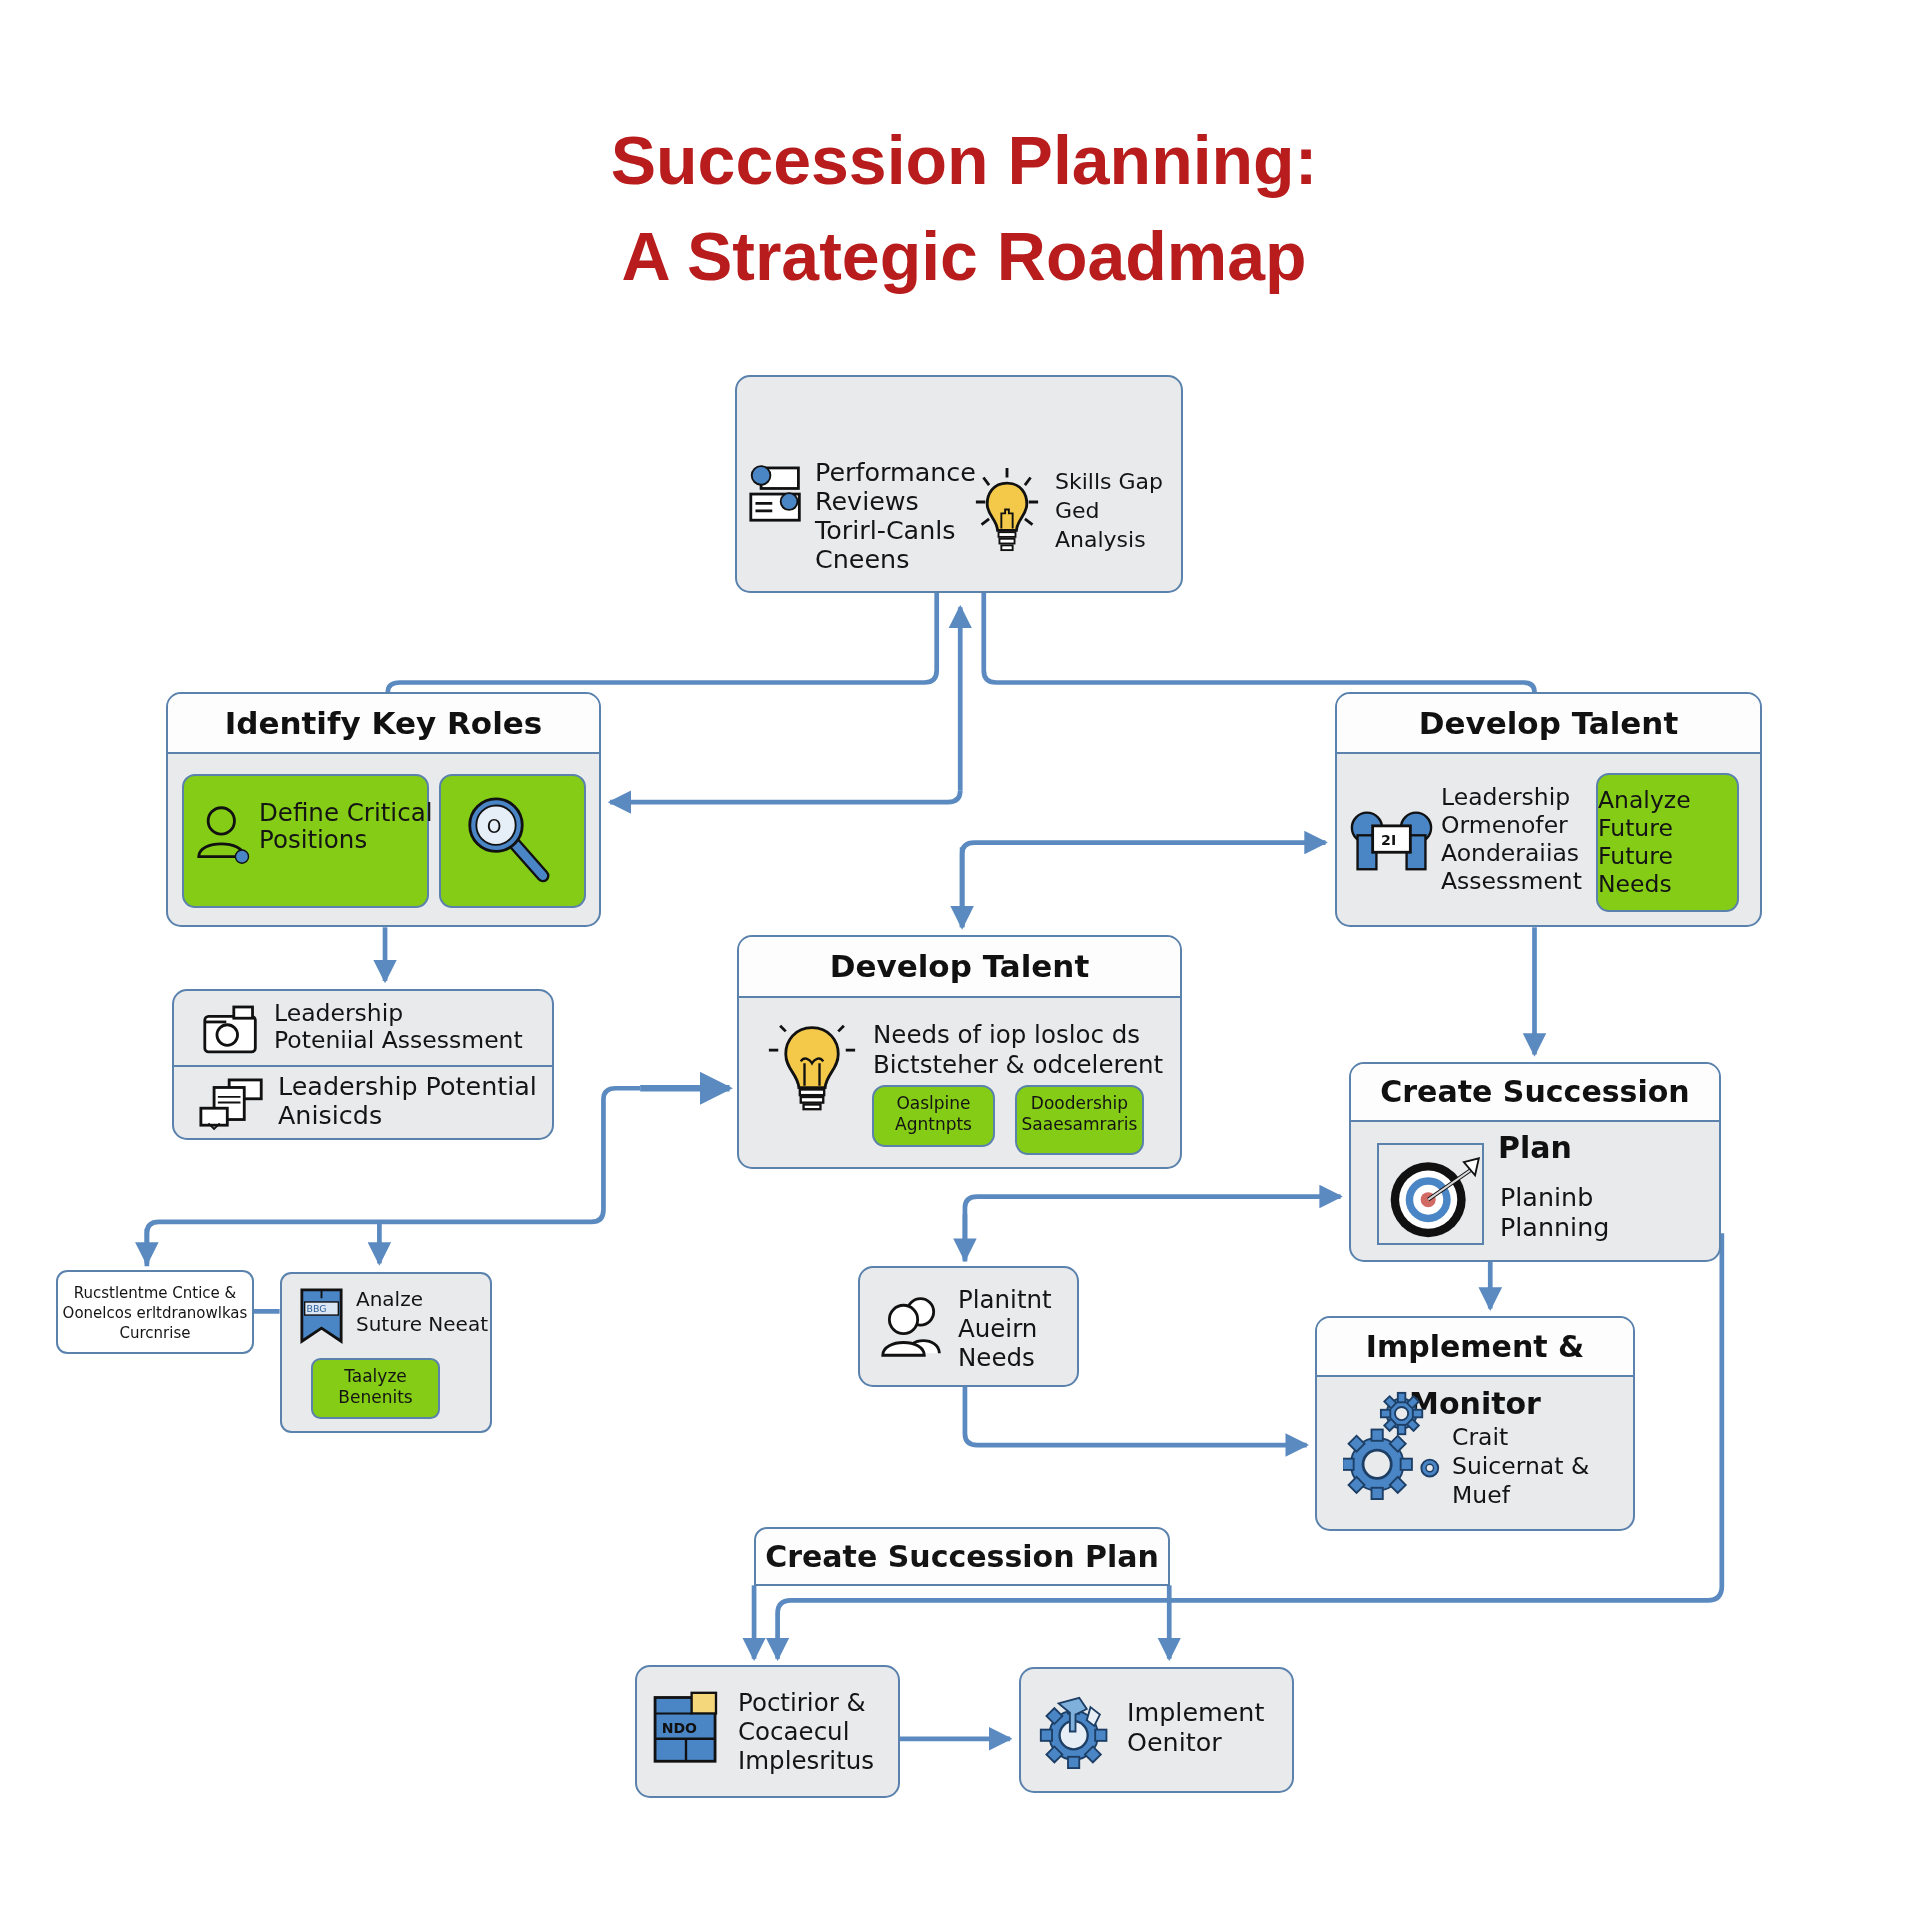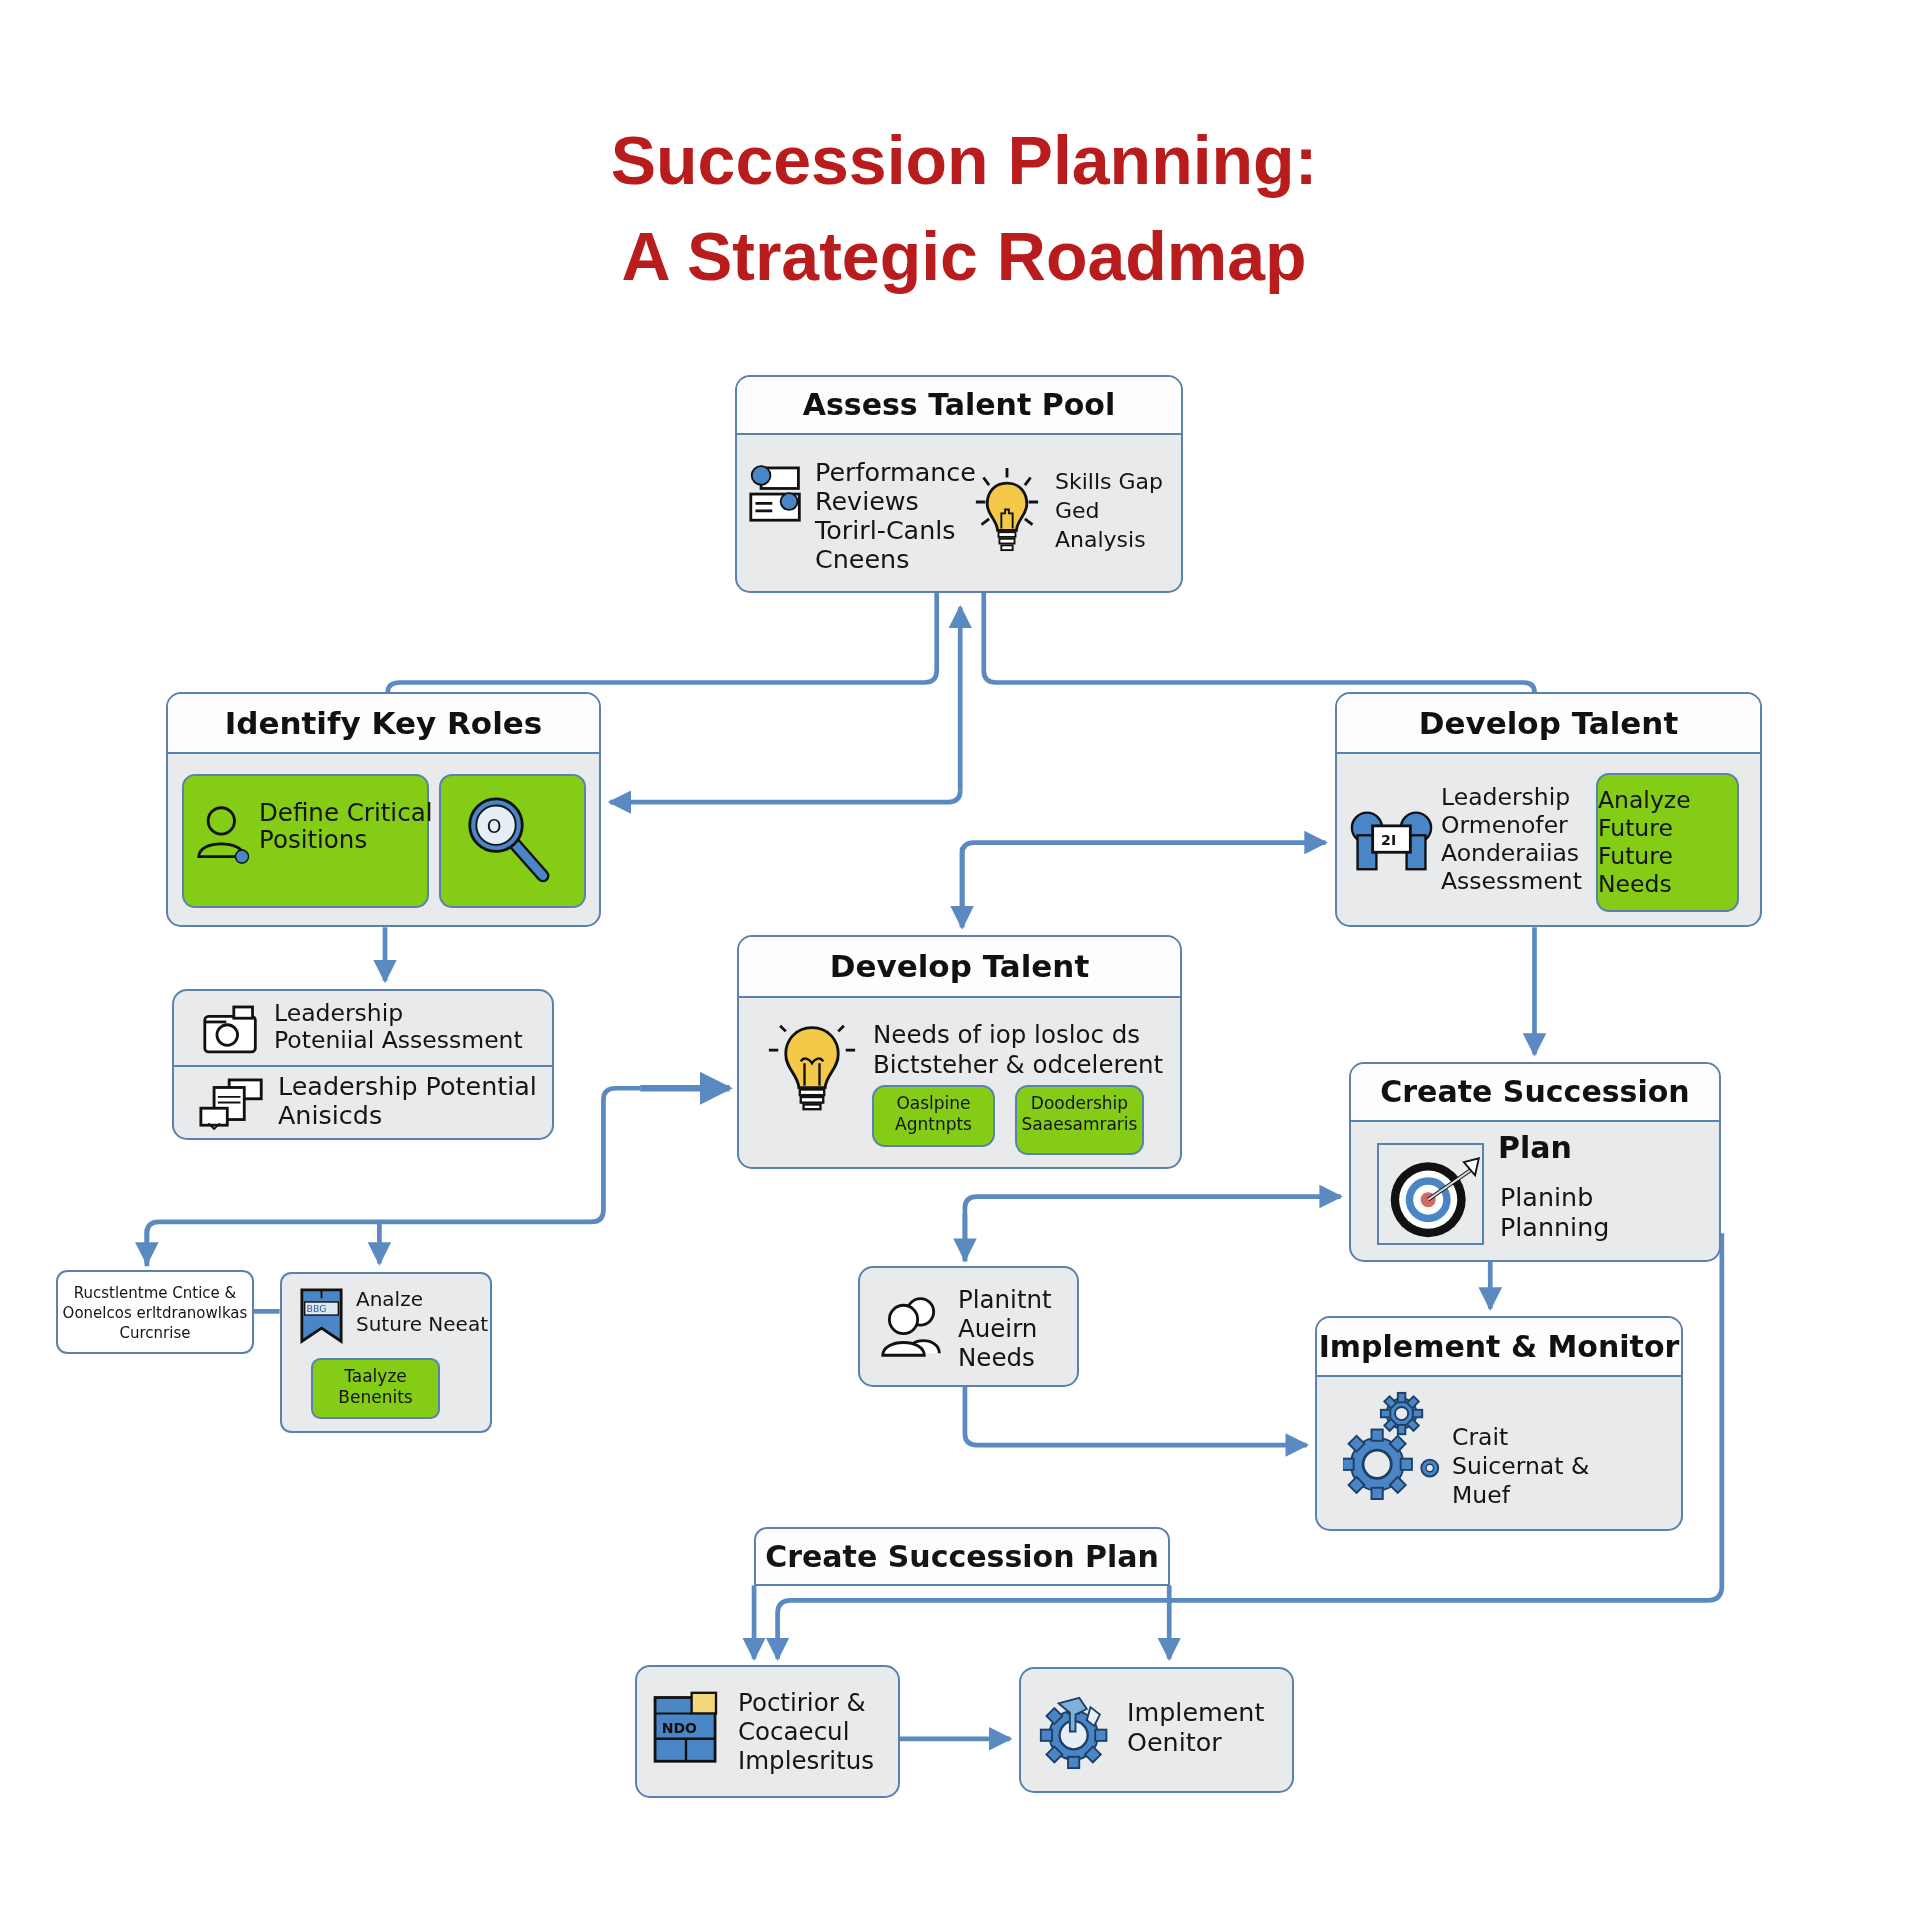--- a/index.html
+++ b/index.html
@@ -50,21 +50,20 @@
     <path d="M1583,1339 L1583,1390" marker-end="url(#ah)"></path>
     <path d="M1025,1473 L1025,1523 Q1025,1535 1038,1535 L1388,1535" marker-end="url(#ah)"></path>
     <path d="M1829,1310 L1829,1685 Q1829,1700 1814,1700 L840,1700 Q826,1700 826,1714 L826,1762" marker-end="url(#ah)"></path>
     <path d="M801,1684 L801,1762" marker-end="url(#ah)"></path>
     <path d="M1242,1684 L1242,1762" marker-end="url(#ah)"></path>
     <path d="M956,1847 L1073,1847" marker-end="url(#ah)"></path>
   </g>
 </svg>
 
 <div class="box" style="left:735px;top:375px;width:448px;height:218px;">
-  <div class="hdr" style="height:56px;line-height:56px;font-size:30px;">Assess Talent Pool</div>
   <svg class="ic" style="left:11.3px;top:85px;" width="56" height="66" viewBox="0 0 60 70">
     <rect x="14" y="6" width="40" height="22" fill="#fff" stroke="#111" stroke-width="3"></rect>
     <circle cx="14" cy="14" r="10" fill="#4a86c5" stroke="#111" stroke-width="2"></circle>
     <rect x="3" y="34" width="52" height="28" fill="#fff" stroke="#111" stroke-width="3"></rect>
     <line x1="8" y1="44" x2="26" y2="44" stroke="#111" stroke-width="3"></line>
     <line x1="8" y1="52" x2="26" y2="52" stroke="#111" stroke-width="3"></line>
     <circle cx="44" cy="42" r="9" fill="#4a86c5" stroke="#111" stroke-width="2"></circle>
   </svg>
   <div class="txt" style="left:78px;top:81px;font-size:25.4px;line-height:29px;">
     <div>Performance</div>
@@ -261,21 +260,21 @@
     <circle cx="26" cy="28" r="15" fill="#fff" stroke="#111" stroke-width="3"></circle>
     <path d="M4,66 C4,48 48,48 48,66 Z" fill="#fff" stroke="#111" stroke-width="3"></path>
   </svg>
   <div class="txt" style="left:98px;top:17px;font-size:24.5px;line-height:29px;">
     <div>Planitnt</div>
     <div>Aueirn</div>
     <div>Needs</div>
   </div>
 </div>
 
-<div class="box" style="left:1315px;top:1316px;width:368px;height:215px;">
+<div class="box" style="left:1315px;top:1316px;width:320px;height:215px;">
   <div class="hdr" style="height:57px;line-height:57px;font-size:30px;">Implement &amp; Monitor</div>
   <svg class="ic" style="left:26px;top:73px;" width="104" height="109" viewBox="0 0 110 116">
     <g fill="#4a86c5" stroke="#1d3f66" stroke-width="2">
       <g transform="translate(62,24)">
         <circle r="16"></circle>
         <rect x="-4" y="-22" width="8" height="10"></rect>
           <rect x="-4" y="12" width="8" height="10"></rect>
         <rect x="-22" y="-4" width="10" height="8"></rect>
           <rect x="12" y="-4" width="10" height="8"></rect>
         <rect x="-4" y="-22" width="8" height="10" transform="rotate(45)"></rect>

